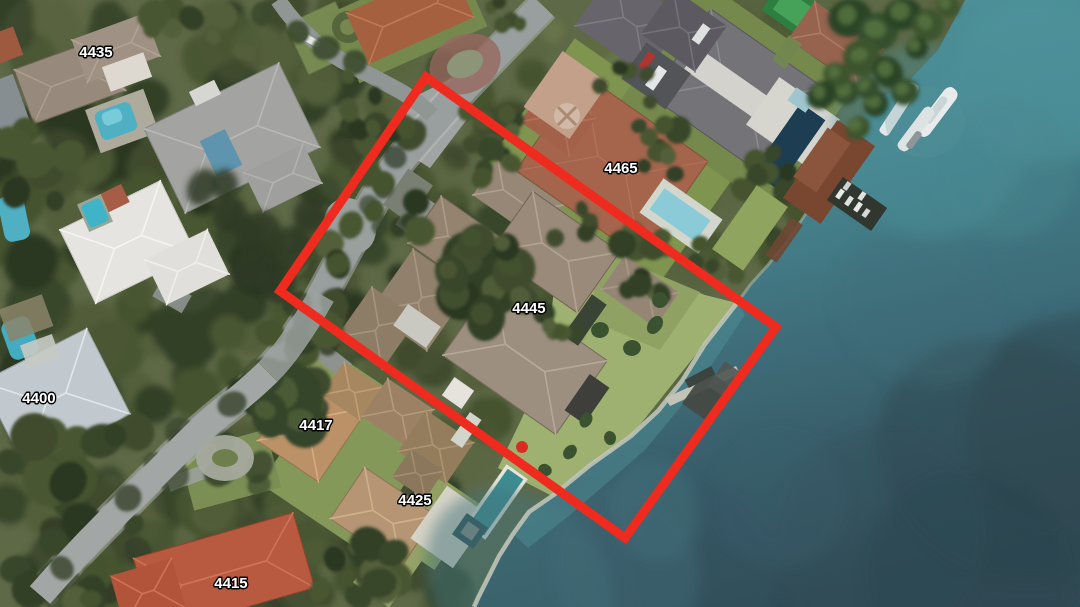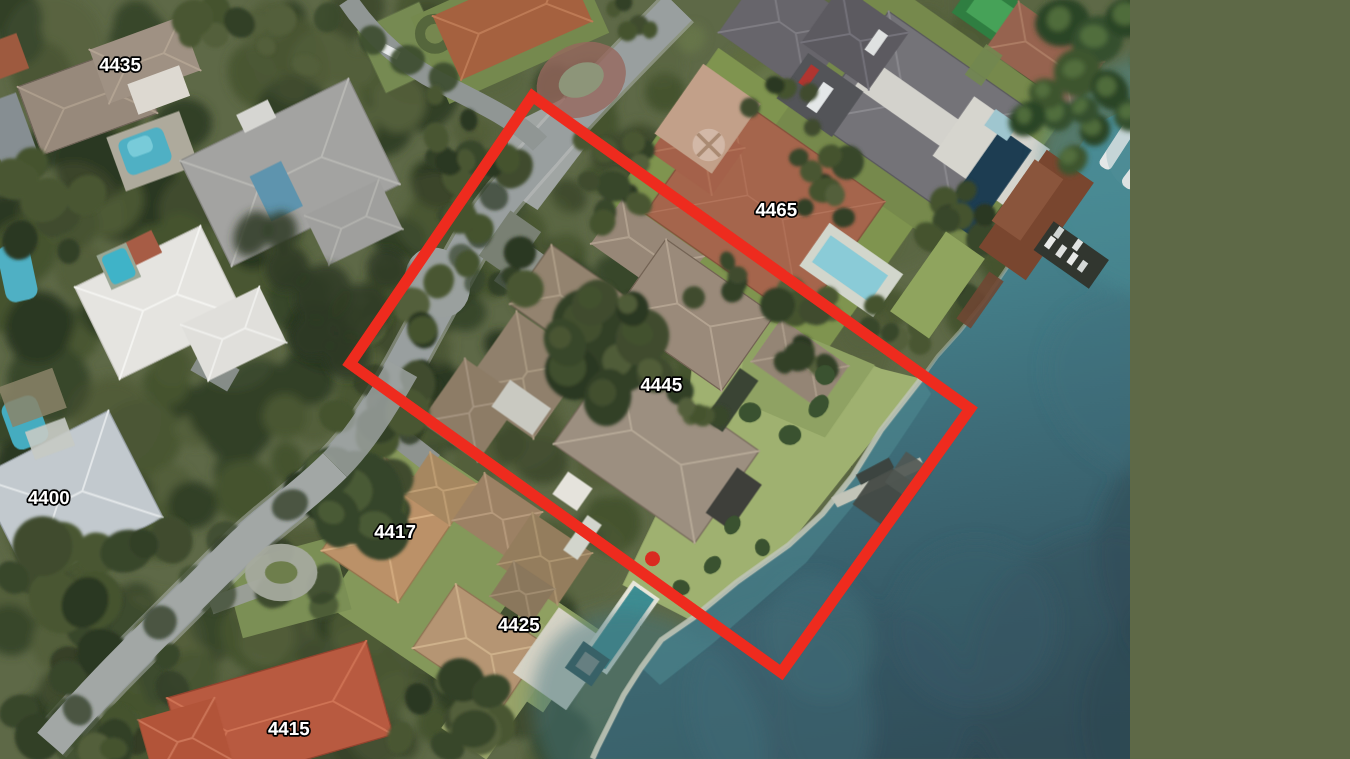--- a/index.html
+++ b/index.html
@@ -1,14 +1,14 @@
 <!DOCTYPE html>
 <html><head><meta charset="utf-8"><style>
 html,body{margin:0;padding:0;background:#5e6947;font-family:"Liberation Sans",sans-serif;}
-#wrap{position:relative;width:904px;height:607px;overflow:hidden;}
+#wrap{position:relative;width:1080px;height:607px;overflow:hidden;}
 </style></head><body>
 
 <div id="wrap">
 <svg xmlns="http://www.w3.org/2000/svg" width="1080" height="607" viewBox="0 0 1080 607">
 <defs>
 <linearGradient id="wat" x1="0.3" y1="0" x2="0.52" y2="1">
   <stop offset="0" stop-color="#4f949b"></stop>
   <stop offset="0.32" stop-color="#478791"></stop>
   <stop offset="0.58" stop-color="#3e6d79"></stop>
   <stop offset="0.82" stop-color="#365864"></stop>

